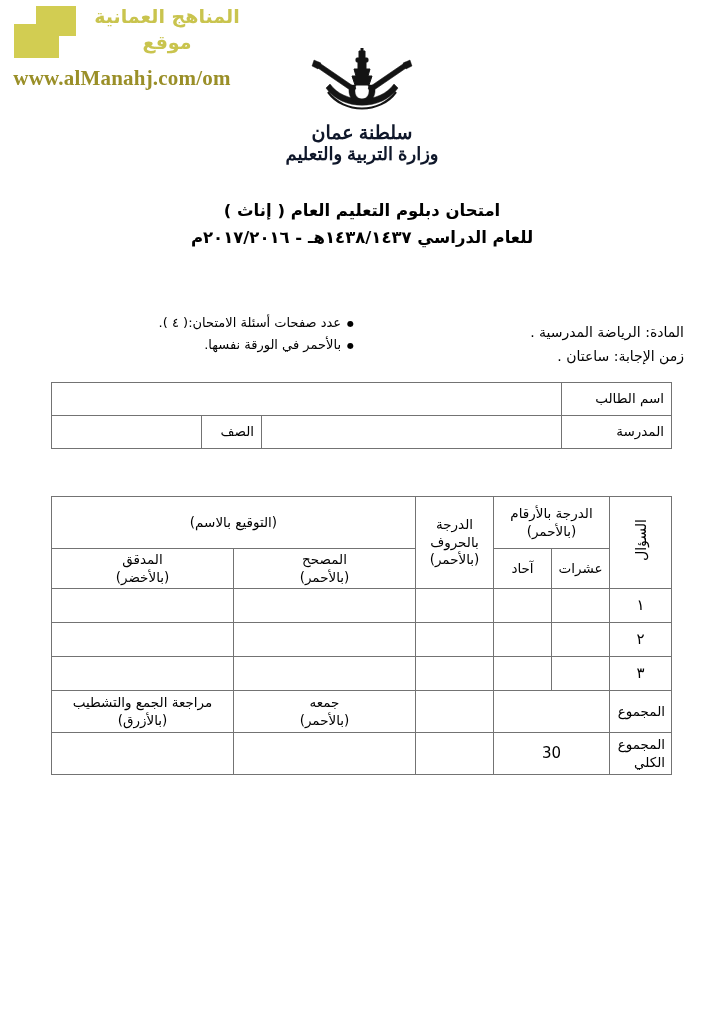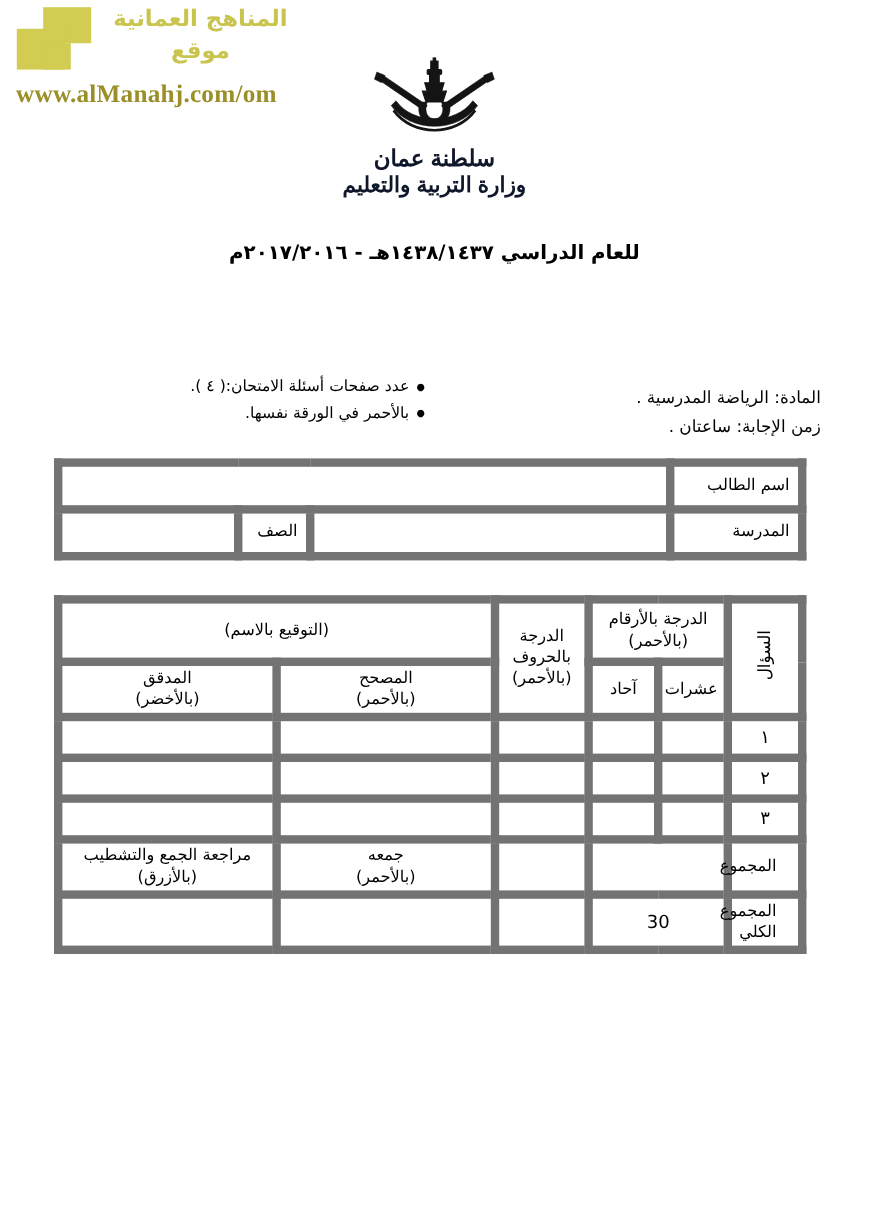--- a/index.html
+++ b/index.html
@@ -133,21 +133,21 @@
   }
 
   
   table.sheet {
     position: absolute;
     border-collapse: collapse;
     table-layout: fixed;
     font-size: 13.5px;
   }
   table.sheet td {
-    border: 7px solid #737373;
+    border: 1px solid #737373;
     padding: 2px 5px;
     vertical-align: middle;
     line-height: 1.3;
   }
 
   
   #student-table {
     top: 382px;
     right: 52px;
     width: 620px;
@@ -166,21 +166,21 @@
     width: 620px;
   }
   #grading-table td {
     text-align: center;
   }
   #grading-table td.hdr {
     font-weight: normal;
   }
   #grading-table td.q-label {
     text-align: right;
-    padding-right: 18px;
+    padding-right: 6px;
   }
   .vert-label {
     display: inline-block;
     writing-mode: vertical-rl;
     transform: rotate(180deg);
     white-space: nowrap;
     font-size: 14px;
     line-height: 1;
   }
   .num-cell { font-size: 15px; }
@@ -222,20 +222,21 @@
       <path d="M59 0 h2 v4 h-2 z"></path>
 
       <path d="M48 37 C44 48, 52 56, 60 56 C68 56, 76 48, 72 37 L66 37 C69 46, 65 51, 60 51 C55 51, 51 46, 54 37 Z" stroke-width="0.4"></path>
     </g>
   </svg>
   <div class="emblem-line l1">سلطنة عمان</div>
   <div class="emblem-line l2">وزارة التربية والتعليم</div>
 </div>
 
 <div id="exam-title-block">
+  <div>امتحان دبلوم التعليم العام ( إناث )</div>
   <div>للعام الدراسي ١٤٣٨/١٤٣٧هـ  -  ٢٠١٧/٢٠١٦م</div>
 </div>
 
 <div id="info-block">
   <div class="info-right">
     <div>المادة: الرياضة المدرسية .</div>
     <div>زمن الإجابة: ساعتان .</div>
   </div>
   <div class="info-left">
     <div class="bullet-row">عدد صفحات أسئلة الامتحان:(  ٤  ).</div>

